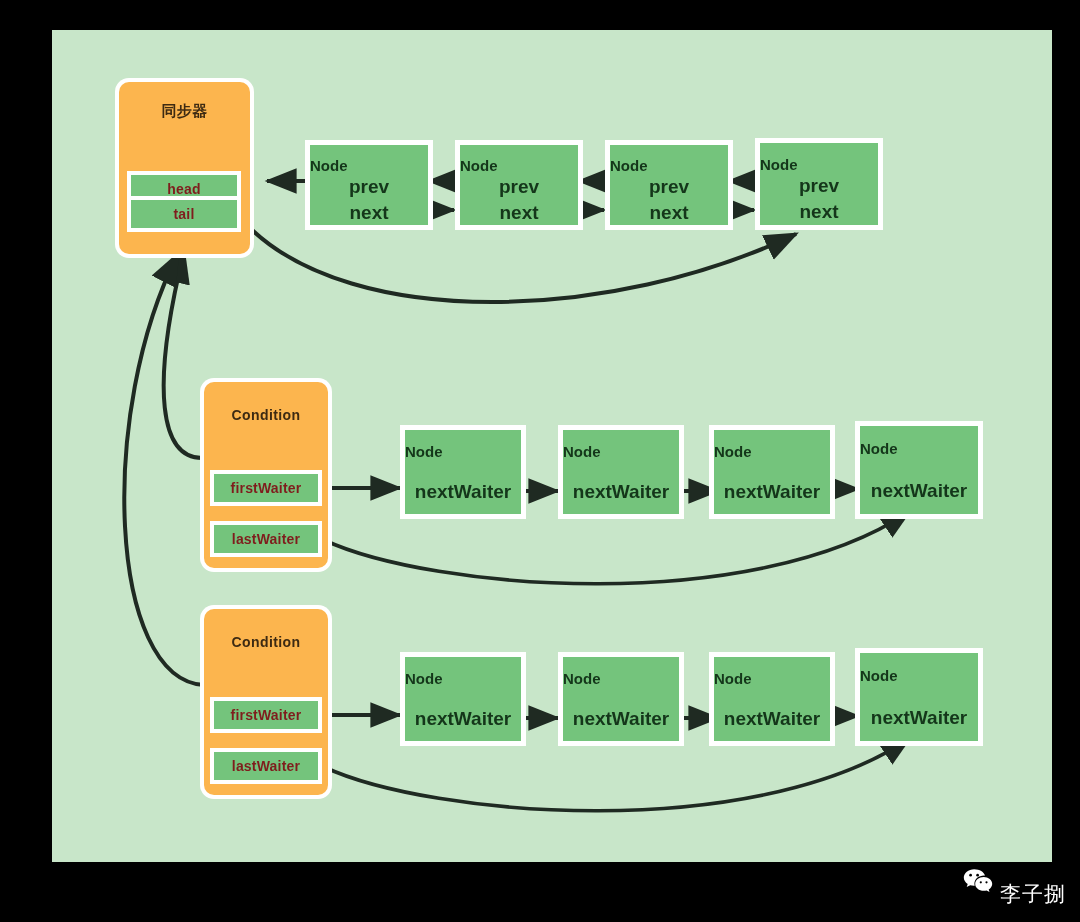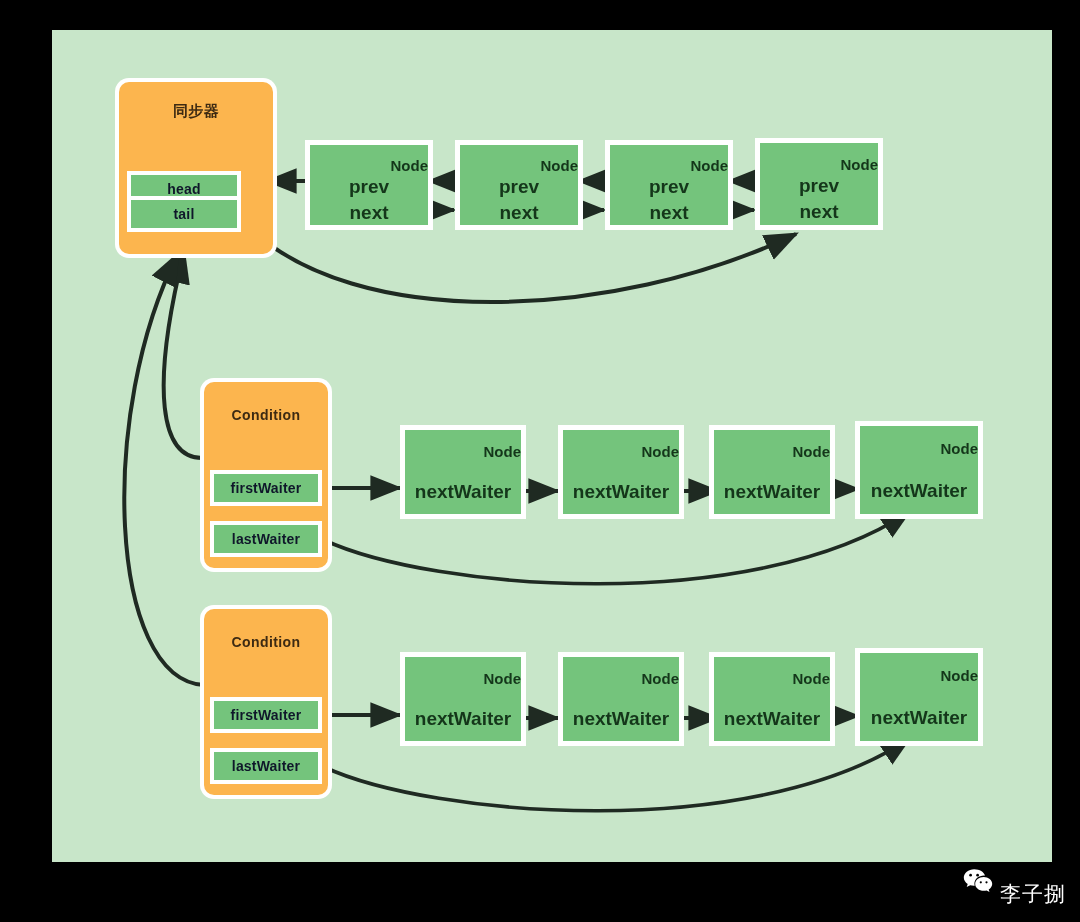--- a/index.html
+++ b/index.html
@@ -45,35 +45,35 @@
   .field {
     position: absolute;
     background: #74c47c;
     box-shadow: 0 0 0 4px #ffffff;
     box-sizing: border-box;
     display: flex;
     align-items: center;
     justify-content: center;
     font-size: 14px;
     font-weight: bold;
-    color: #0f172a;
+    color: #7f1d1d;
     letter-spacing: .2px;
   }
 
   .node-box {
     position: absolute;
     background: #74c47c;
     box-shadow: 0 0 0 5px #ffffff;
     box-sizing: border-box;
     color: #14361a;
   }
   .node-box .n-title {
     position: absolute;
     left: 0; right: 0;
-    text-align: right;
+    text-align: left;
     font-size: 15px;
     font-weight: bold;
   }
   .node-box .n-line {
     position: absolute;
     left: 0; right: 0;
     text-align: center;
     font-size: 19px;
     font-weight: bold;
   }
@@ -151,21 +151,21 @@
 
     <line x1="276" y1="685" x2="348" y2="685" stroke="#1f2a22" stroke-width="4" marker-end="url(#ah)"></line>
     <g stroke="#1f2a22" stroke-width="4" fill="none">
       <line x1="470" y1="688" x2="506" y2="688" marker-end="url(#ah)"></line>
       <line x1="630" y1="688" x2="666" y2="688" marker-end="url(#ah)"></line>
       <line x1="780" y1="686" x2="806" y2="686" marker-end="url(#ah)"></line>
     </g>
     <path d="M 272,737 C 380,787 700,813 857,709" stroke="#1f2a22" stroke-width="3.6" fill="none" marker-end="url(#ah2)"></path>
   </svg>
 
-  <div class="orange-box" style="left:67px; top:52px; width:154px; height:172px;">
+  <div class="orange-box" style="left:67px; top:52px; width:131px; height:172px;">
     <div class="orange-title" style="top:20px;">同步器</div>
     <div class="field" style="left:12px; top:93px; width:106px; height:28px;">
       <span>head</span>
     </div>
     <div class="field" style="left:12px; top:118px; width:106px; height:28px;">
       <span>tail</span>
     </div>
   </div>
 
   <div class="node-box" style="left:258px; top:115px; width:118px; height:80px;">

